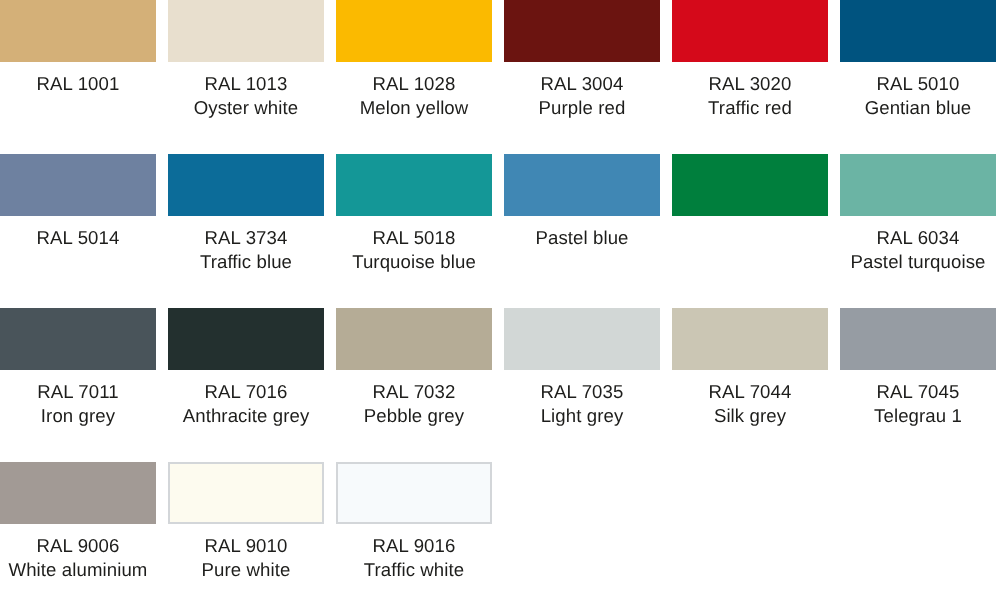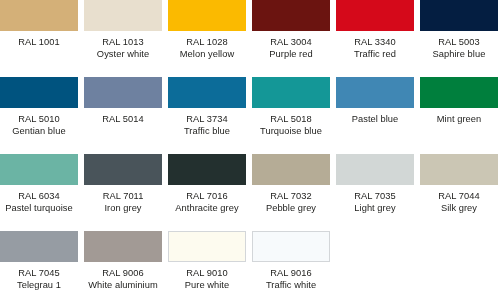--- a/index.html
+++ b/index.html
@@ -82,29 +82,22 @@
     <div class="swatch-cell">
       <div class="swatch-chip" style="background: rgb(107, 20, 16);"></div>
       <div class="swatch-caption">
         <span class="swatch-code">RAL 3004</span>
         <span class="swatch-name">Purple red</span>
       </div>
     </div>
     <div class="swatch-cell">
       <div class="swatch-chip" style="background: rgb(213, 9, 26);"></div>
       <div class="swatch-caption">
-        <span class="swatch-code">RAL 3340</span>
+        <span class="swatch-code">RAL 3020</span>
         <span class="swatch-name">Traffic red</span>
-      </div>
-    </div>
-    <div class="swatch-cell">
-      <div class="swatch-chip" style="background: rgb(4, 30, 65);"></div>
-      <div class="swatch-caption">
-        <span class="swatch-code">RAL 5003</span>
-        <span class="swatch-name">Saphire blue</span>
       </div>
     </div>
     <div class="swatch-cell">
       <div class="swatch-chip" style="background: rgb(0, 83, 127);"></div>
       <div class="swatch-caption">
         <span class="swatch-code">RAL 5010</span>
         <span class="swatch-name">Gentian blue</span>
       </div>
     </div>
     <div class="swatch-cell">
@@ -129,21 +122,20 @@
     </div>
     <div class="swatch-cell">
       <div class="swatch-chip" style="background: rgb(64, 135, 180);"></div>
       <div class="swatch-caption">
         <span class="swatch-name">Pastel blue</span>
       </div>
     </div>
     <div class="swatch-cell">
       <div class="swatch-chip" style="background: rgb(0, 127, 61);"></div>
       <div class="swatch-caption">
-        <span class="swatch-name">Mint green</span>
       </div>
     </div>
     <div class="swatch-cell">
       <div class="swatch-chip" style="background: rgb(107, 180, 164);"></div>
       <div class="swatch-caption">
         <span class="swatch-code">RAL 6034</span>
         <span class="swatch-name">Pastel turquoise</span>
       </div>
     </div>
     <div class="swatch-cell">

